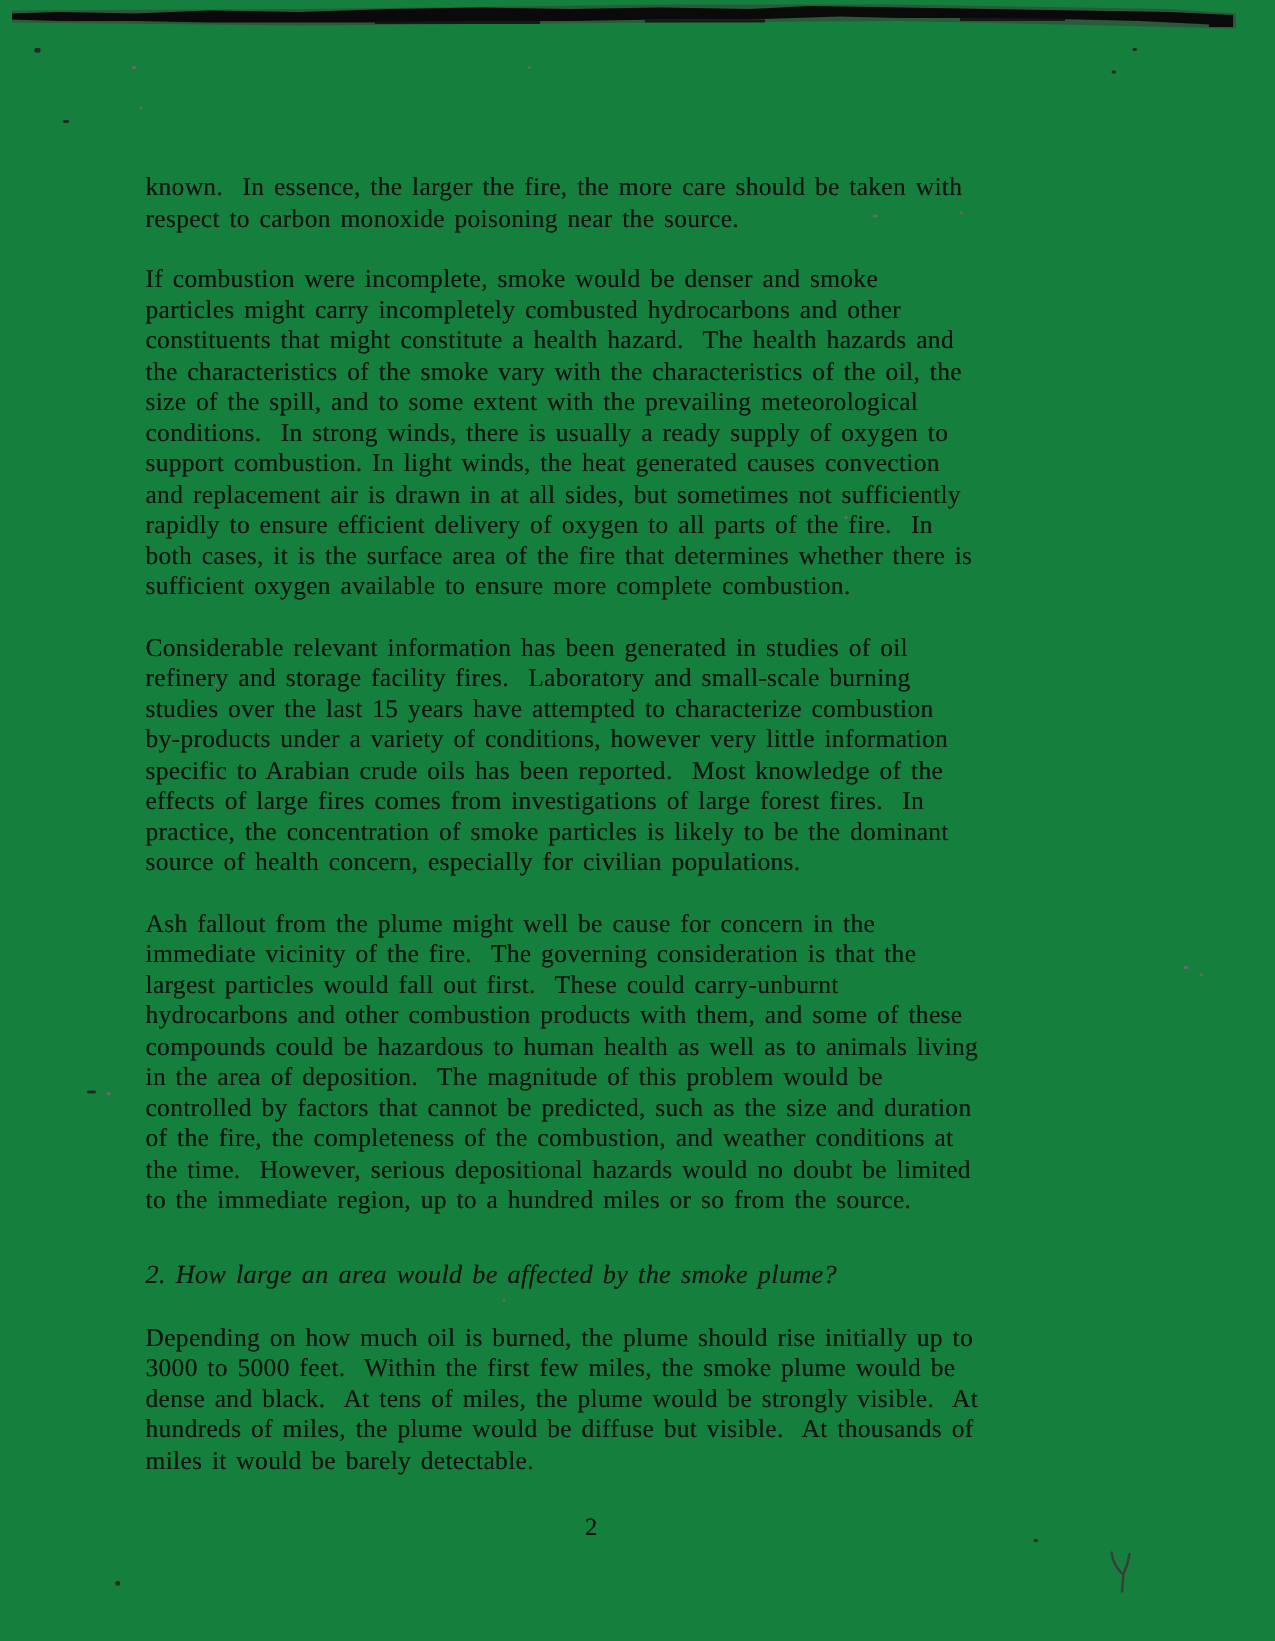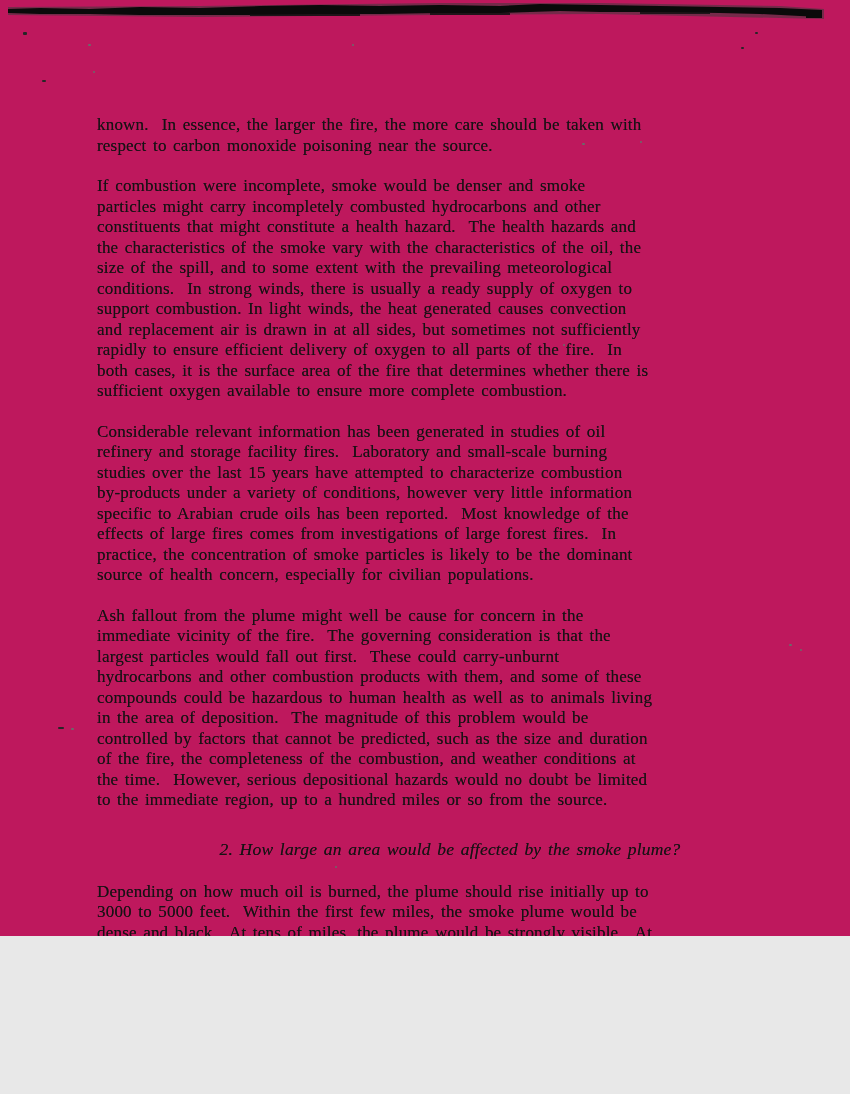--- a/index.html
+++ b/index.html
@@ -1,19 +1,19 @@
 <!DOCTYPE html>
 <html><head>
 <meta charset="utf-8">
 <style>
   html,body{margin:0;padding:0;background:#e8e8e8;}
   .page{
     position:relative;
-    width:850px;height:936px;
-    background:#be185d;
+    width:850px;height:1094px;
+    background:#15803d;
     overflow:hidden;
     font-family:"Liberation Serif","DejaVu Serif",serif;
     color:#141414;
   }
   .textblock{
     position:absolute;
     left:97px;top:115px;width:706px;
   }
   .para{
     margin:0 0 20px 0;
@@ -25,21 +25,20 @@
     text-shadow:0 0 0.4px rgba(0,0,0,0.55);
   }
   .qheading{
     margin:28px 0 22px 0;
     font-size:17.5px;
     line-height:21px;
     font-style:italic;
     letter-spacing:0.2px;
     word-spacing:2px;
     text-shadow:0 0 0.4px rgba(0,0,0,0.55);
-    text-align:center;
   }
   .pagenum{
     position:absolute;
     left:390px;top:1008px;
     font-size:16.5px;
     text-shadow:0 0 0.4px rgba(0,0,0,0.5);
   }
   .band{position:absolute;left:0;top:0;width:850px;height:24px;}
   .mark4{position:absolute;left:736px;top:1032px;width:28px;height:36px;}
   .speck{position:absolute;background:#262626;border-radius:1px;}

